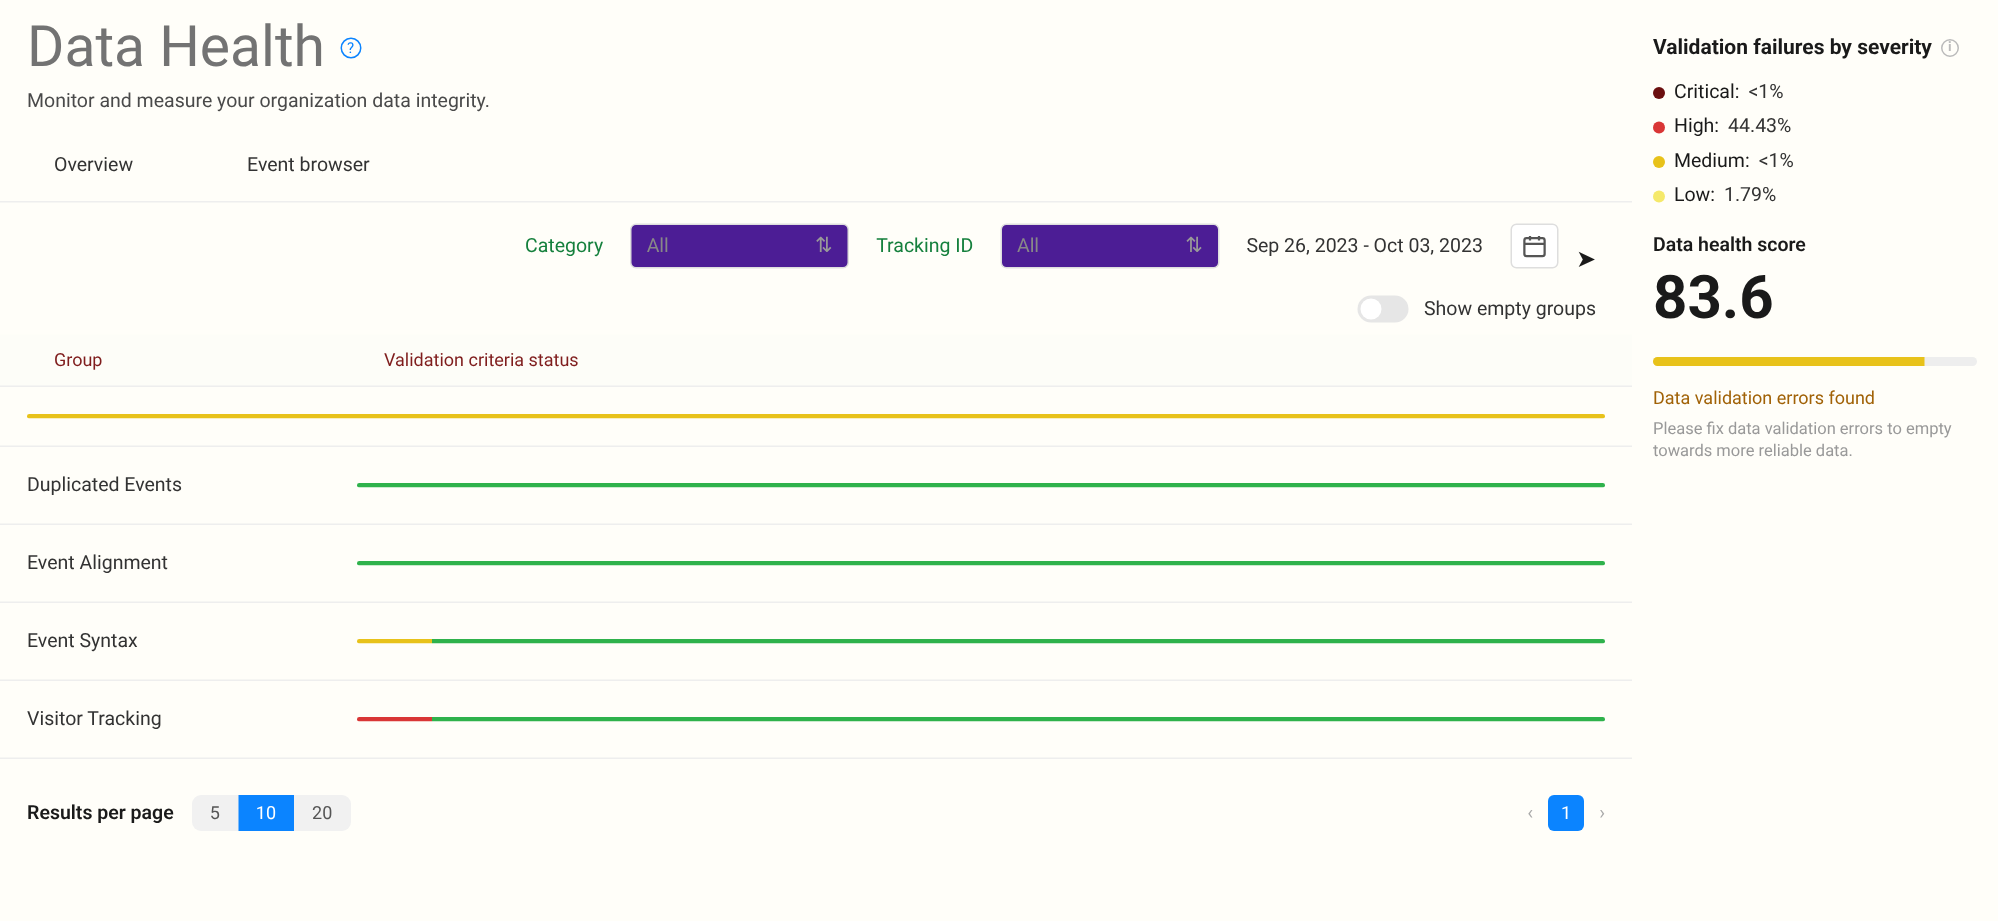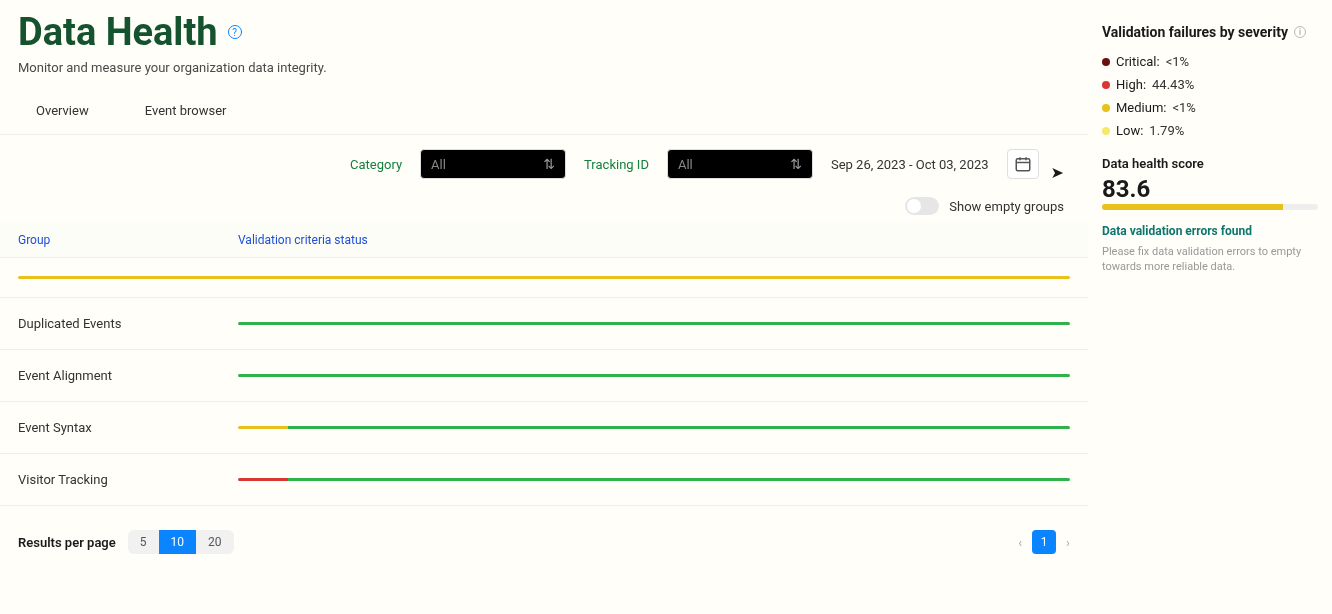--- a/index.html
+++ b/index.html
@@ -1,38 +1,38 @@
 <!DOCTYPE html>
 <html><head>
 <meta charset="utf-8">
 <style>
   *{box-sizing:border-box}
   body{margin:0;font-family:-apple-system,BlinkMacSystemFont,"Segoe UI",Roboto,Arial,sans-serif;background:#fffef9;color:#1a1a1a;width:1332px}
   .page{display:flex}
   .main{flex:1;min-width:0}
   .header{padding:10px 18px 6px}
   .title-row{display:flex;align-items:center;gap:10px}
-  h1{margin:0;font-size:38px;color:#14532d;font-weight:700}
+  h1{margin:0;font-size:38px;color:#737373;font-weight:400}
   .help-icon{display:inline-flex;align-items:center;justify-content:center;width:14px;height:14px;border:1.5px solid #0b84ff;color:#0b84ff;border-radius:50%;font-size:10px;line-height:1;padding-top:1px}
   .subtitle{margin-top:6px;color:#4a4a4a;font-size:13px}
-  .tabs{display:flex;gap:20px;padding:16px 18px 10px;border-bottom:1px solid #eee;font-size:13px;color:#333}
+  .tabs{display:flex;gap:40px;padding:16px 18px 10px;border-bottom:1px solid #eee;font-size:13px;color:#333}
   .tab{cursor:pointer;padding:6px 18px}
   .filter-bar{display:flex;align-items:center;gap:18px;padding:14px 18px 0;justify-content:flex-end}
   .filter-label{font-size:13px;color:#15803d}
-  .select{position:relative;border:1px solid #dedede;border-radius:4px;background:#000000;width:146px;height:30px;display:flex;align-items:center;padding:0 10px;color:#888;font-size:13px}
+  .select{position:relative;border:1px solid #dedede;border-radius:4px;background:#4c1d95;width:146px;height:30px;display:flex;align-items:center;padding:0 10px;color:#888;font-size:13px}
   .select .caret{margin-left:auto;font-size:14px;line-height:1;color:#999}
   .date-range{font-size:13px;color:#333}
   .icon-btn{border:1px solid #dedede;border-radius:4px;background:#fff;width:32px;height:30px;display:flex;align-items:center;justify-content:center;color:#555}
   .cal-icon svg{width:18px;height:18px}
   .cursor{position:relative;left:-6px;top:8px;font-size:16px;pointer-events:none}
   .toggle-row{display:flex;justify-content:flex-end;align-items:center;gap:10px;padding:18px 24px 8px}
   .toggle{width:34px;height:18px;border-radius:9px;background:#e6e6e6;position:relative}
   .toggle::after{content:"";position:absolute;left:2px;top:2px;width:14px;height:14px;border-radius:50%;background:#fff}
   .toggle-label{font-size:13px;color:#333}
-  .table-head{display:flex;padding:10px 18px;font-size:12px;color:#1d4ed8;border-bottom:1px solid #eee;background:#fdfdf8}
+  .table-head{display:flex;padding:10px 36px;font-size:12px;color:#7f1d1d;border-bottom:1px solid #eee;background:#fdfdf8}
   .col-group{width:220px}
   .col-status{flex:1}
   .row{display:flex;align-items:center;padding:18px 18px;border-bottom:1px solid #eee;font-size:13px;color:#333}
   .row .bar-track{flex:1;height:3px;border-radius:2px;display:flex;overflow:hidden}
   .seg{height:100%}
   .seg.green{background:#2fb24c}
   .seg.yellow{background:#e8c21a}
   .seg.red{background:#d93636}
   .footer{display:flex;align-items:center;padding:24px 18px;font-size:13px}
   .rpp-label{font-weight:600}
@@ -45,24 +45,24 @@
   .vf-title{font-weight:700;font-size:14px;display:flex;align-items:center;gap:6px}
   .sev-list{list-style:none;padding:0;margin:14px 0 18px}
   .sev-list li{display:flex;align-items:center;gap:6px;margin-bottom:8px;font-size:13px}
   .dot{width:8px;height:8px;border-radius:50%}
   .dot.critical{background:#6b0f0f}
   .dot.high{background:#d93636}
   .dot.medium{background:#e8c21a}
   .dot.low{background:#f5e96a}
   .sev-val{color:#333}
   .dhs-label{font-weight:600;font-size:13px;margin-top:10px}
-  .dhs-value{font-size:24px;font-weight:700;margin:4px 0 1px}
+  .dhs-value{font-size:40px;font-weight:700;margin:4px 0 16px}
   .score-bar{height:6px;border-radius:3px;background:#eee;overflow:hidden;display:flex}
   .score-fill{height:100%;background:#e8c21a;width:83.6%}
-  .err-msg{color:#0f766e;font-weight:700;font-size:12px;margin-top:14px}
+  .err-msg{color:#a16207;font-weight:400;font-size:12px;margin-top:14px}
   .err-sub{color:#999;font-size:11px;margin-top:6px;line-height:1.4}
   .mini-help{display:inline-flex;width:12px;height:12px;border:1px solid #bbb;border-radius:50%;align-items:center;justify-content:center;font-size:9px;color:#bbb}
 </style>
 </head>
 <body>
 
 <div class="page">
   <div class="main">
     <div class="header">
       <div class="title-row">

